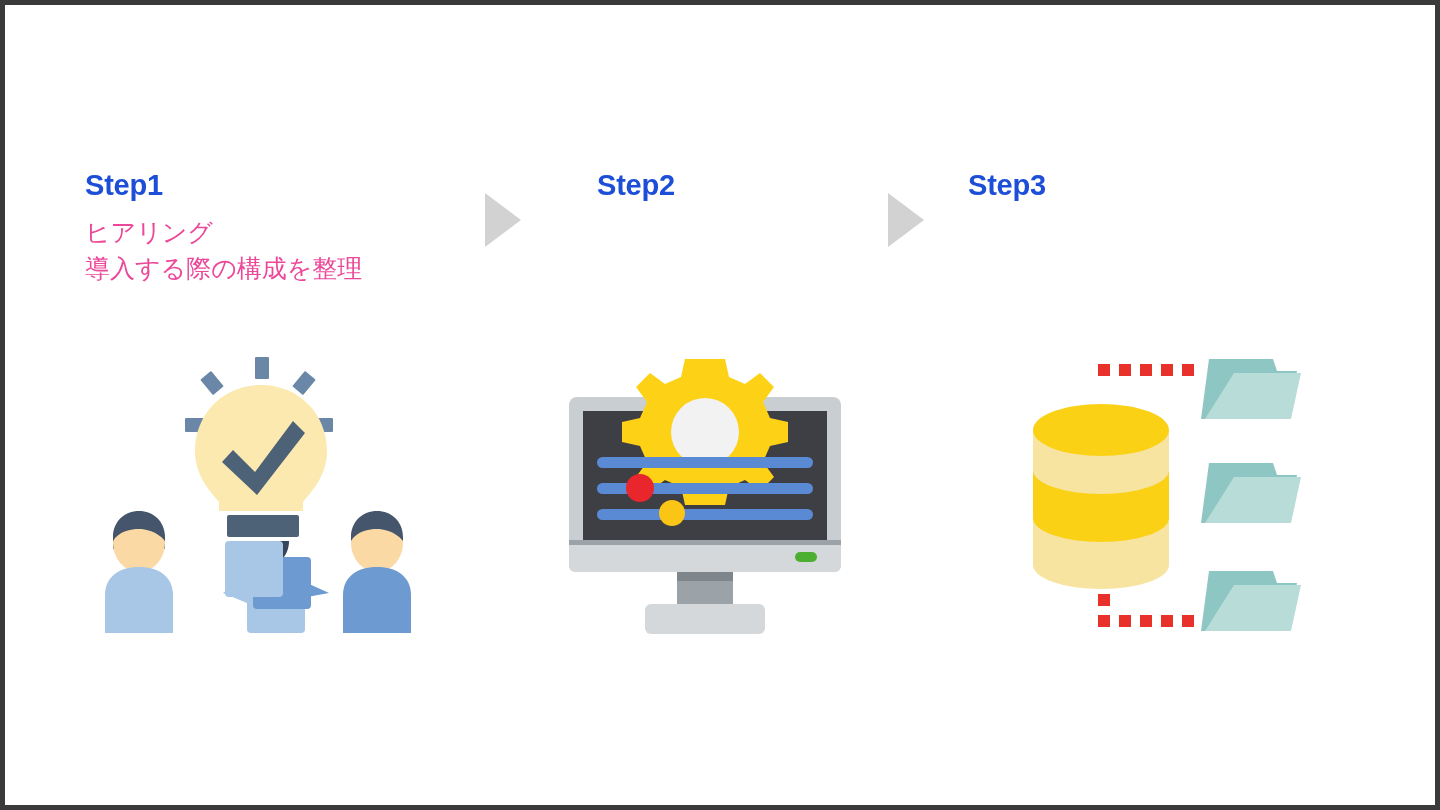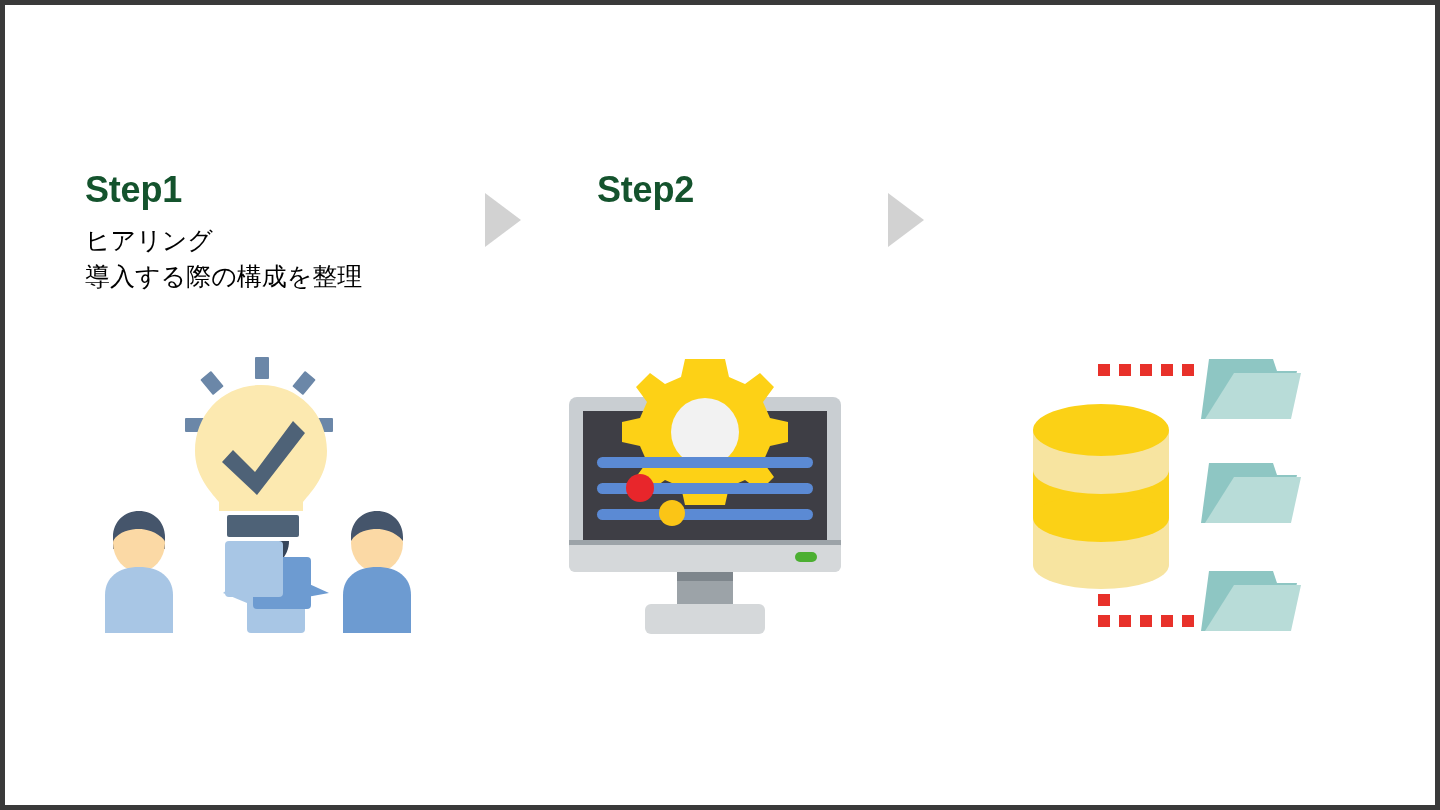--- a/index.html
+++ b/index.html
@@ -20,31 +20,31 @@
     width: 1430px;
     height: 800px;
     background: #ffffff;
     overflow: hidden;
   }
   .step {
     position: absolute;
     top: 165px;
   }
   .step-title {
-    font-size: 36px;
+    font-size: 29px;
     font-weight: bold;
-    color: #14532d;
+    color: #1d4ed8;
     letter-spacing: -0.2px;
     line-height: 1.1;
     margin: 0;
     white-space: nowrap;
   }
   .step-desc {
     font-size: 25px;
-    color: #000000;
+    color: #ec4899;
     line-height: 1.45;
     margin-top: 12px;
     white-space: pre-line;
   }
   .step1 { left: 80px; }
   .step2 { left: 592px; }
   .step3 { left: 963px; }
 
   .arrow {
     position: absolute;
@@ -83,20 +83,21 @@
     <div class="step-title">Step2</div>
   </div>
 
   <div class="arrow arrow2">
     <svg width="40" height="58" viewBox="0 0 40 58">
       <polygon points="2,2 38,29 2,56" fill="#d2d2d2"></polygon>
     </svg>
   </div>
 
   <div class="step step3">
+    <div class="step-title">Step3</div>
   </div>
 
   <div class="art art1">
     <svg width="320" height="300" viewBox="0 0 320 300">
 
       <g fill="#6b87a8">
         <rect x="150" y="12" width="14" height="22" rx="1"></rect>
         <rect x="100" y="28" width="14" height="20" rx="1" transform="rotate(-40 107 38)"></rect>
         <rect x="192" y="28" width="14" height="20" rx="1" transform="rotate(40 199 38)"></rect>
         <rect x="80" y="73" width="20" height="14" rx="1"></rect>

